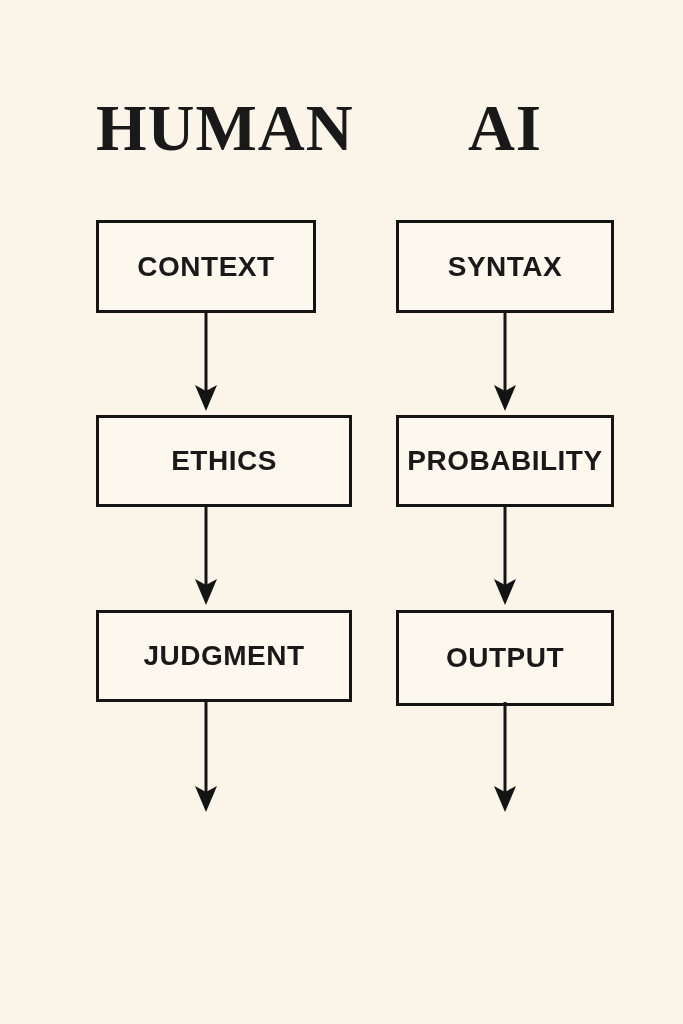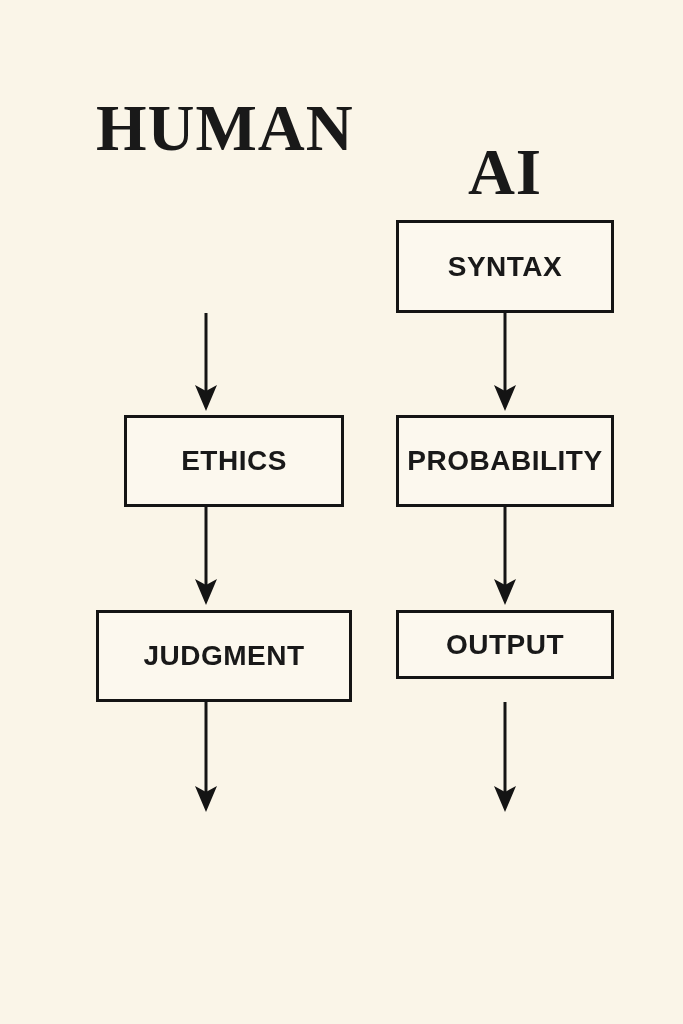--- a/index.html
+++ b/index.html
@@ -43,28 +43,29 @@
     width: 26px;
     display: block;
   }
 </style>
 </head>
 <body>
 
 <div class="canvas">
 
   <div class="col-header" style="left:96px; top:100px; width:220px;">HUMAN</div>
-  <div class="col-header" style="left:396px; top:100px; width:218px;margin-top:44px;">AI</div>
+  <div class="col-header" style="left:396px; top:100px; width:218px;">AI</div>
 
-  <div class="flow-box" style="left:96px; top:415px; width:220px; height:92px;margin-left:28px;">ETHICS</div>
+  <div class="flow-box" style="left:96px; top:220px; width:220px; height:93px;">CONTEXT</div>
+  <div class="flow-box" style="left:96px; top:415px; width:256px; height:92px;">ETHICS</div>
   <div class="flow-box" style="left:96px; top:610px; width:256px; height:92px;">JUDGMENT</div>
 
   <div class="flow-box" style="left:396px; top:220px; width:218px; height:93px;">SYNTAX</div>
   <div class="flow-box" style="left:396px; top:415px; width:218px; height:92px;">PROBABILITY</div>
-  <div class="flow-box" style="left:396px; top:610px; width:218px; height:69px;">OUTPUT</div>
+  <div class="flow-box" style="left:396px; top:610px; width:218px; height:96px;">OUTPUT</div>
 
   <svg class="arrow" style="left:193px; top:313px;" width="26" height="98" viewBox="0 0 26 98">
     <line x1="13" y1="0" x2="13" y2="84" stroke="#141414" stroke-width="3"></line>
     <polygon points="13,98 2,72 13,78 24,72" fill="#141414"></polygon>
   </svg>
   <svg class="arrow" style="left:193px; top:507px;" width="26" height="98" viewBox="0 0 26 98">
     <line x1="13" y1="0" x2="13" y2="84" stroke="#141414" stroke-width="3"></line>
     <polygon points="13,98 2,72 13,78 24,72" fill="#141414"></polygon>
   </svg>
   <svg class="arrow" style="left:193px; top:702px;" width="26" height="110" viewBox="0 0 26 110">

